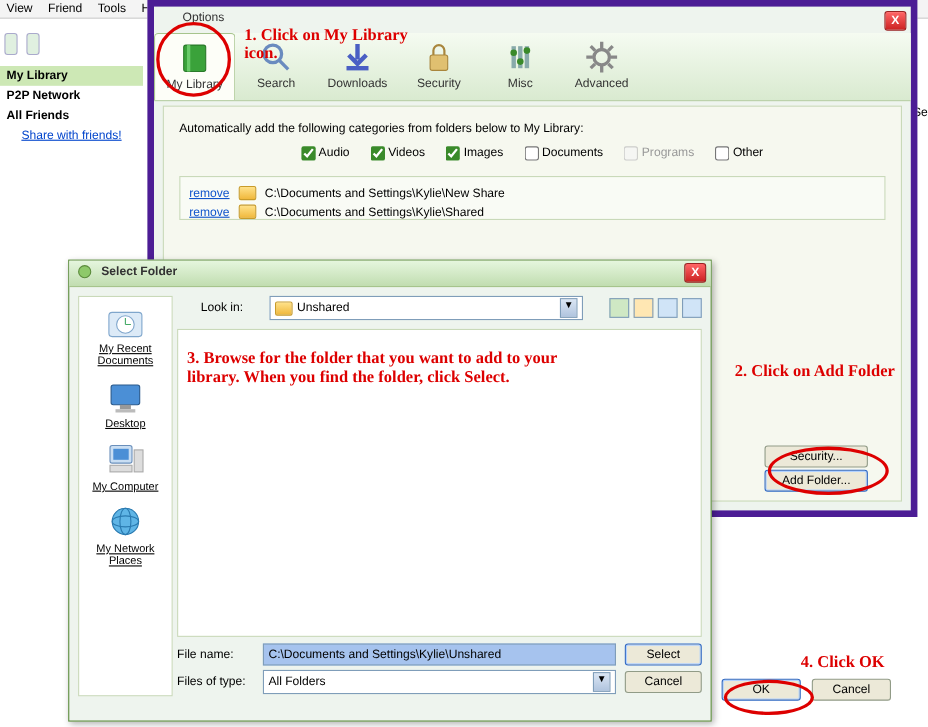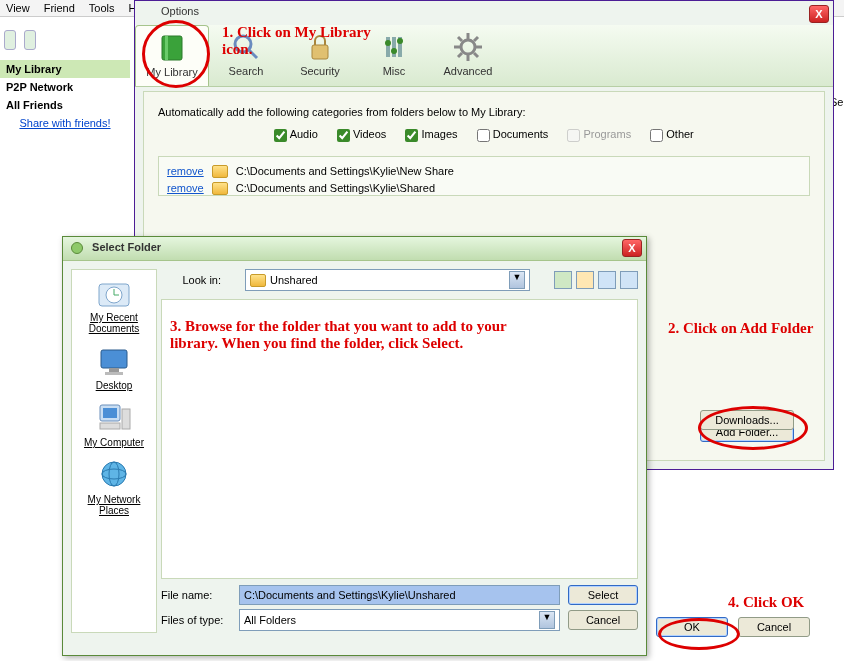--- a/index.html
+++ b/index.html
@@ -14,21 +14,21 @@
   .mini-icon { width: 20px; height: 20px; border: 1px solid #aac; background: #e0f0e0; border-radius: 3px; }
 
   .side-list { position: absolute; top: 60px; left: 0; width: 130px; }
   .side-list div { padding: 3px 6px; font-weight: bold; }
   .side-list .sel { background: #cde8b5; }
   .side-list .link { color: #0044cc; text-decoration: underline; font-weight: normal; cursor: pointer; text-align: center; }
 
   
   .options-panel {
     position: absolute; top: 0; left: 134px; width: 700px; height: 470px;
-    background: #eef4ee; border: 1px solid #4c1d95;
+    background: #eef4ee; border: 6px solid #4c1d95;
   }
   .options-title { position: absolute; top: 4px; left: 26px; font-size: 11px; color: #333; }
   .options-close { position: absolute; top: 4px; right: 4px; width: 20px; height: 18px; background: linear-gradient(#f66,#c22); border: 1px solid #922; border-radius: 3px; color: #fff; font-weight: bold; text-align: center; line-height: 16px; cursor: pointer; }
   .options-tabs { position: absolute; top: 24px; left: 0; right: 0; height: 62px; background: linear-gradient(#f5fbf1,#d9ead0); border-bottom: 1px solid #b7cfa5; display: flex; }
   .opt-tab { width: 74px; text-align: center; padding: 6px 0; cursor: pointer; position: relative; }
   .opt-tab .iconbox { width: 32px; height: 32px; margin: 0 auto 2px auto; }
   .opt-tab .lbl { font-size: 11px; color: #333; }
   .opt-tab.active { background: #fdfef8; border: 1px solid #a6c48c; border-bottom: none; border-top-left-radius: 4px; border-top-right-radius: 4px; }
 
   .opt-body { position: absolute; top: 90px; left: 8px; right: 8px; bottom: 8px; background: #f6f8ef; border: 1px solid #c9d9b9; padding: 14px; }
@@ -132,20 +132,29 @@
       <div class="lbl">My Library</div>
     </div>
     <div class="opt-tab">
       <div class="iconbox">
         <svg viewBox="0 0 32 32">
             <circle cx="13" cy="13" r="8" fill="none" stroke="#6a8bbf" stroke-width="3"></circle>
             <line x1="19" y1="19" x2="27" y2="27" stroke="#6a8bbf" stroke-width="3"></line>
           </svg>
       </div>
       <div class="lbl">Search</div>
+    </div>
+    <div class="opt-tab">
+      <div class="iconbox">
+        <svg viewBox="0 0 32 32">
+            <path d="M16 4 L16 18 M8 14 L16 22 L24 14" fill="none" stroke="#4a5fc4" stroke-width="4"></path>
+            <rect x="6" y="24" width="20" height="4" fill="#4a5fc4"></rect>
+          </svg>
+      </div>
+      <div class="lbl">Downloads</div>
     </div>
     <div class="opt-tab">
       <div class="iconbox">
         <svg viewBox="0 0 32 32">
             <rect x="8" y="14" width="16" height="14" rx="2" fill="#e0c070" stroke="#a9863c"></rect>
             <path d="M11 14 v-4 a5 5 0 0 1 10 0 v4" fill="none" stroke="#a9863c" stroke-width="2"></path>
           </svg>
       </div>
       <div class="lbl">Security</div>
     </div>
@@ -202,21 +211,21 @@
         <span class="remove">remove</span>
         <span class="foldericon"></span>
         <span>C:\Documents and Settings\Kylie\Shared</span>
       </div>
     </div>
 
     <div class="add-folder-wrap">
       <button class="xp-btn default" style="width:94px">Add Folder...</button>
     </div>
     <div class="configure-wrap">
-      <button class="xp-btn" style="width:94px">Downloads...</button>
+      <button class="xp-btn" style="width:94px">Security...</button>
     </div>
   </div>
 </div>
 
 <div class="dialog">
   <div class="dlg-title">
     <span class="bullet"></span>
     <span>Select Folder</span>
     <div class="dlg-close">
       <span>X</span>
@@ -305,18 +314,18 @@
 
 <div class="final-buttons">
   <button class="xp-btn default" style="width:72px">OK</button>
   <button class="xp-btn" style="width:72px">Cancel</button>
 </div>
 
 <div class="ring" style="top:20px;left:142px;width:68px;height:68px"></div>
 <div class="anno" style="top:24px;left:222px;width:150px">1. Click on My Library icon.</div>
 
 <div class="ring" style="top:406px;left:698px;width:110px;height:44px"></div>
-<div class="anno" style="top:320px;left:668px;width:160px">2. Click on Add Folder</div>
+<div class="anno" style="top:330px;left:668px;width:160px">2. Click on Add Folder</div>
 
 <div class="anno" style="top:318px;left:170px;width:350px">3. Browse for the folder that you want to add to your library. When you find the folder, click Select.</div>
 
 <div class="ring" style="top:618px;left:658px;width:82px;height:32px"></div>
 <div class="anno" style="top:594px;left:728px;width:120px">4. Click OK</div>
 
 </body></html>

